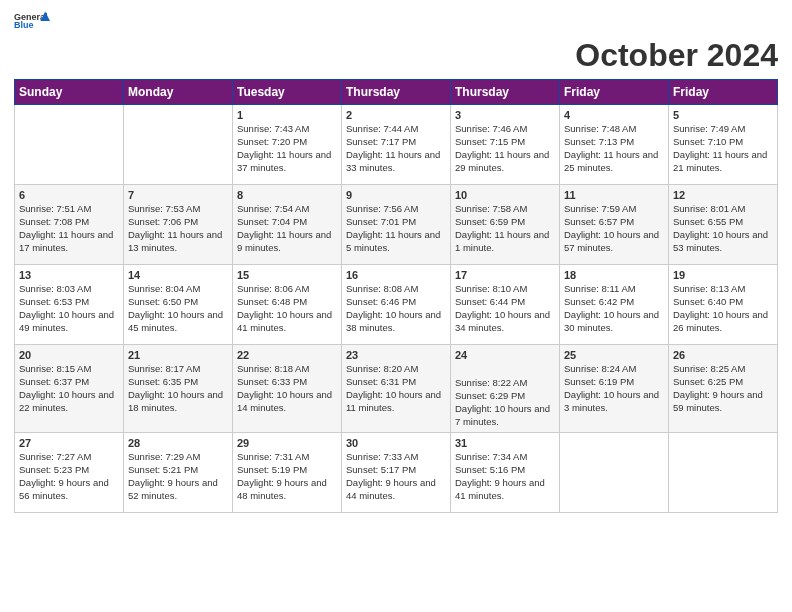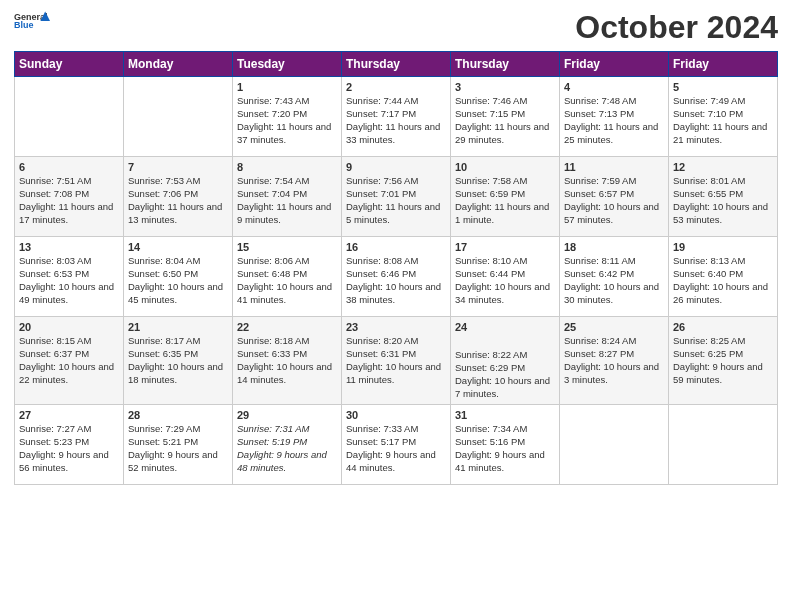--- a/index.html
+++ b/index.html
@@ -26,20 +26,21 @@
       display: flex;
       flex-direction: column;
       align-items: flex-start;
     }
     .logo-icon {
       width: 36px;
       height: 22px;
     }
     .title-block {
       text-align: left;
+      margin-top: 28px;
     }
     .month-title {
       font-size: 32px;
       font-weight: bold;
       color: #333;
       line-height: 1.1;
     }
     .location {
       font-size: 14px;
       color: #555;
@@ -268,21 +269,21 @@
           </td>
           <td>
             <span class="day-num">24</span>
             <div class="day-info" style="white-space: pre-line; margin-top: 16px;">Sunrise: 8:22 AM
 Sunset: 6:29 PM
 Daylight: 10 hours and 7 minutes.</div>
           </td>
           <td>
             <span class="day-num">25</span>
             <div class="day-info" style="white-space: pre-line;">Sunrise: 8:24 AM
-Sunset: 8:27 PM
+Sunset: 6:19 PM
 Daylight: 10 hours and 3 minutes.</div>
           </td>
           <td>
             <span class="day-num">26</span>
             <div class="day-info" style="white-space: pre-line;">Sunrise: 8:25 AM
 Sunset: 6:25 PM
 Daylight: 9 hours and 59 minutes.</div>
           </td>
         </tr>
         <tr>
@@ -293,21 +294,21 @@
 Daylight: 9 hours and 56 minutes.</div>
           </td>
           <td>
             <span class="day-num">28</span>
             <div class="day-info" style="white-space: pre-line;">Sunrise: 7:29 AM
 Sunset: 5:21 PM
 Daylight: 9 hours and 52 minutes.</div>
           </td>
           <td>
             <span class="day-num">29</span>
-            <div class="day-info" style="white-space: pre-line; font-style: italic;">Sunrise: 7:31 AM
+            <div class="day-info" style="white-space: pre-line;">Sunrise: 7:31 AM
 Sunset: 5:19 PM
 Daylight: 9 hours and 48 minutes.</div>
           </td>
           <td>
             <span class="day-num">30</span>
             <div class="day-info" style="white-space: pre-line;">Sunrise: 7:33 AM
 Sunset: 5:17 PM
 Daylight: 9 hours and 44 minutes.</div>
           </td>
           <td>

